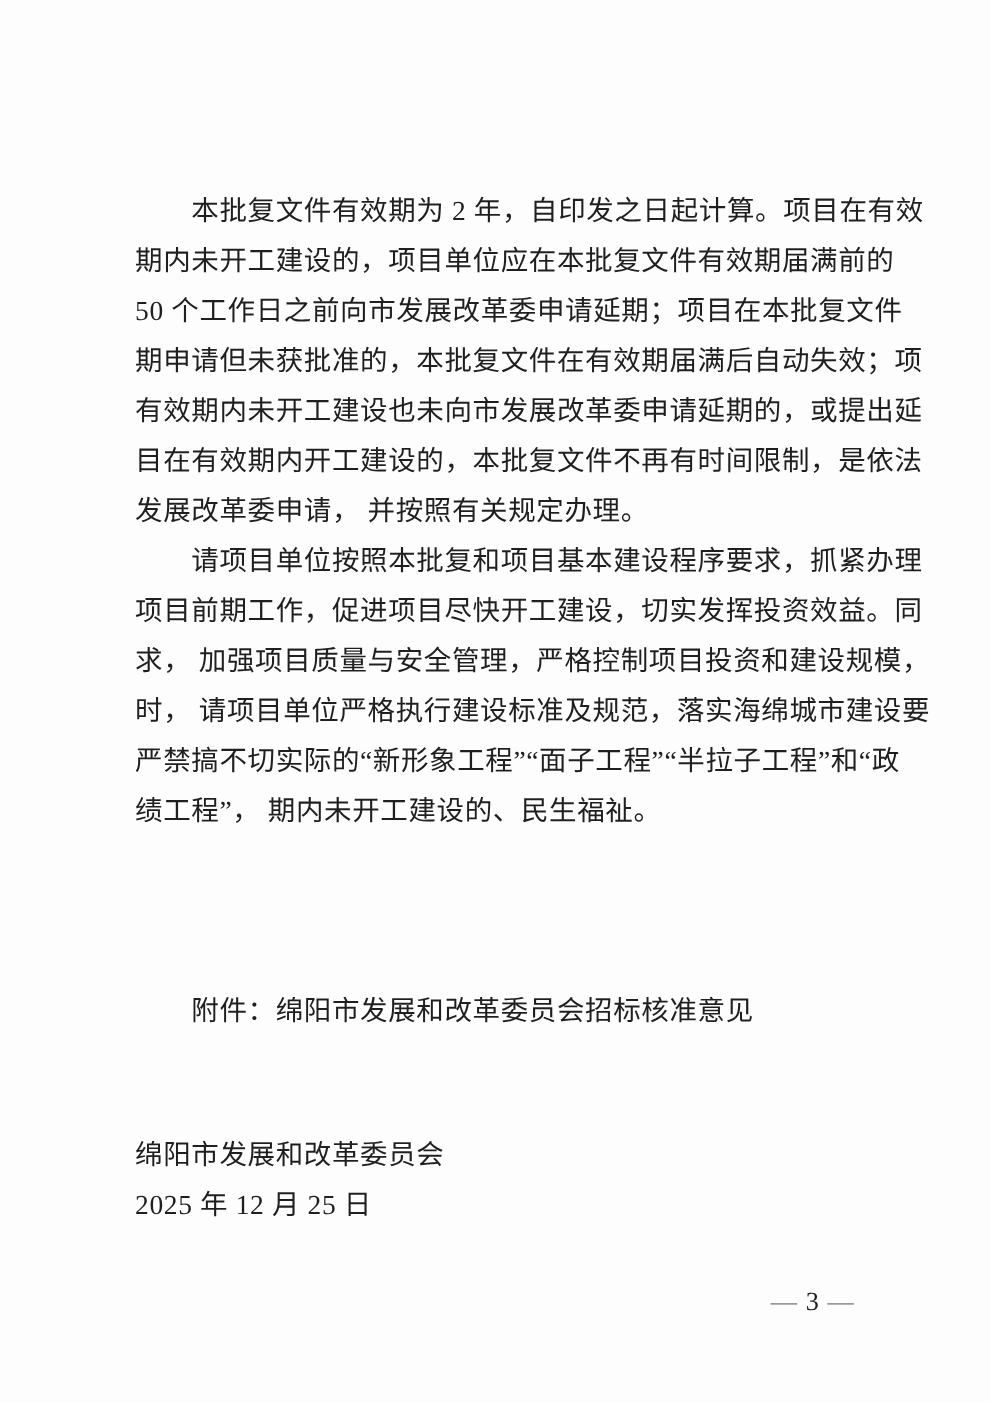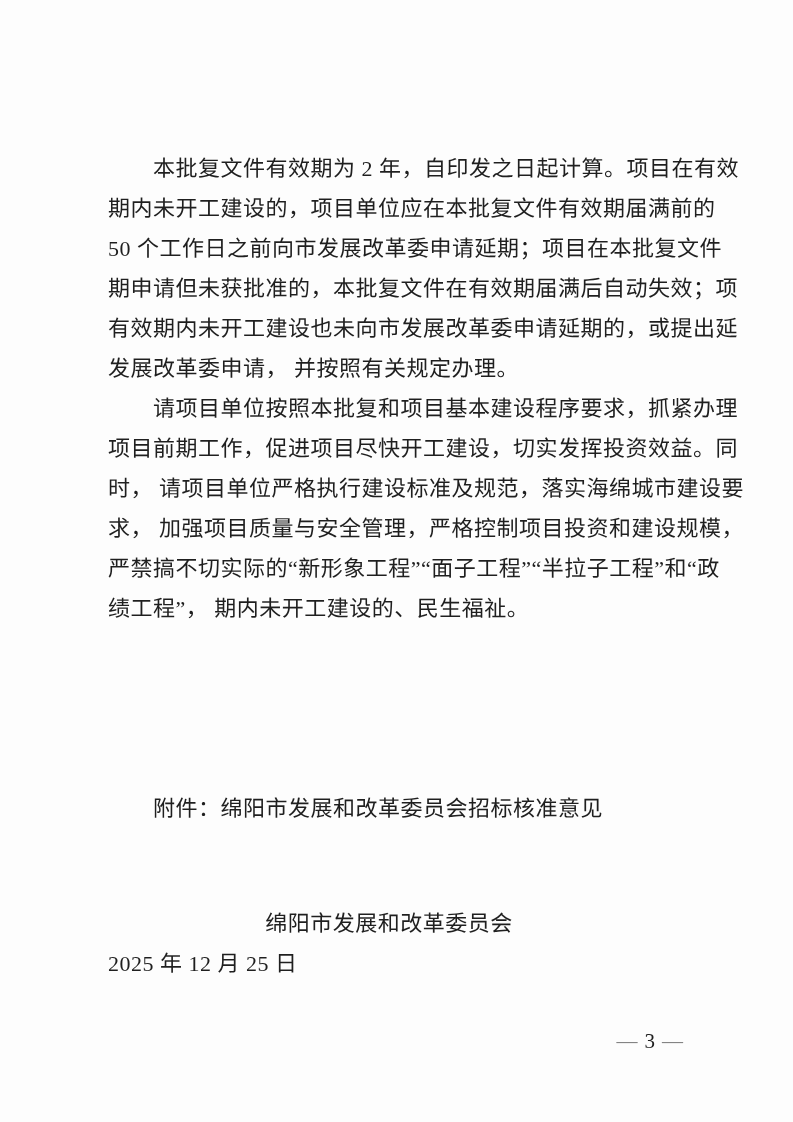--- a/index.html
+++ b/index.html
@@ -43,21 +43,21 @@
     top: 789px;
     width: 610px;
   }
   .closing-block {
     position: absolute;
     left: 93px;
     top: 904px;
     width: 610px;
   }
   .issuer {
-    text-align: center;
+    text-align: left;
     padding-right: 48px;
   }
   .issue-date {
     padding-right: 60px;
   }
   .page-footer {
     position: absolute;
     left: 93px;
     top: 1028px;
     width: 610px;
@@ -80,26 +80,27 @@
 
 <div class="page">
 
   <div class="text-block">
 
     <div class="line indent">本批复文件有效期为 2 年，自印发之日起计算。项目在有效</div>
     <div class="line">期内未开工建设的，项目单位应在本批复文件有效期届满前的</div>
     <div class="line">50 个工作日之前向市发展改革委申请延期；项目在本批复文件</div>
     <div class="line">期申请但未获批准的，本批复文件在有效期届满后自动失效；项</div>
     <div class="line">有效期内未开工建设也未向市发展改革委申请延期的，或提出延</div>
+    <div class="line">目在有效期内开工建设的，本批复文件不再有时间限制，是依法</div>
     <div class="line">发展改革委申请， 并按照有关规定办理。</div>
 
     <div class="line indent">请项目单位按照本批复和项目基本建设程序要求，抓紧办理</div>
     <div class="line">项目前期工作，促进项目尽快开工建设，切实发挥投资效益。同</div>
+    <div class="line">求， 加强项目质量与安全管理，严格控制项目投资和建设规模，</div>
     <div class="line">时， 请项目单位严格执行建设标准及规范，落实海绵城市建设要</div>
-    <div class="line">求， 加强项目质量与安全管理，严格控制项目投资和建设规模，</div>
     <div class="line">严禁搞不切实际的“新形象工程”“面子工程”“半拉子工程”和“政</div>
     <div class="line">绩工程”， 期内未开工建设的、民生福祉。</div>
   </div>
 
   <div class="attachment-block">
     <div class="line indent">附件：绵阳市发展和改革委员会招标核准意见</div>
   </div>
 
   <div class="closing-block">
     <div class="line issuer">绵阳市发展和改革委员会</div>

